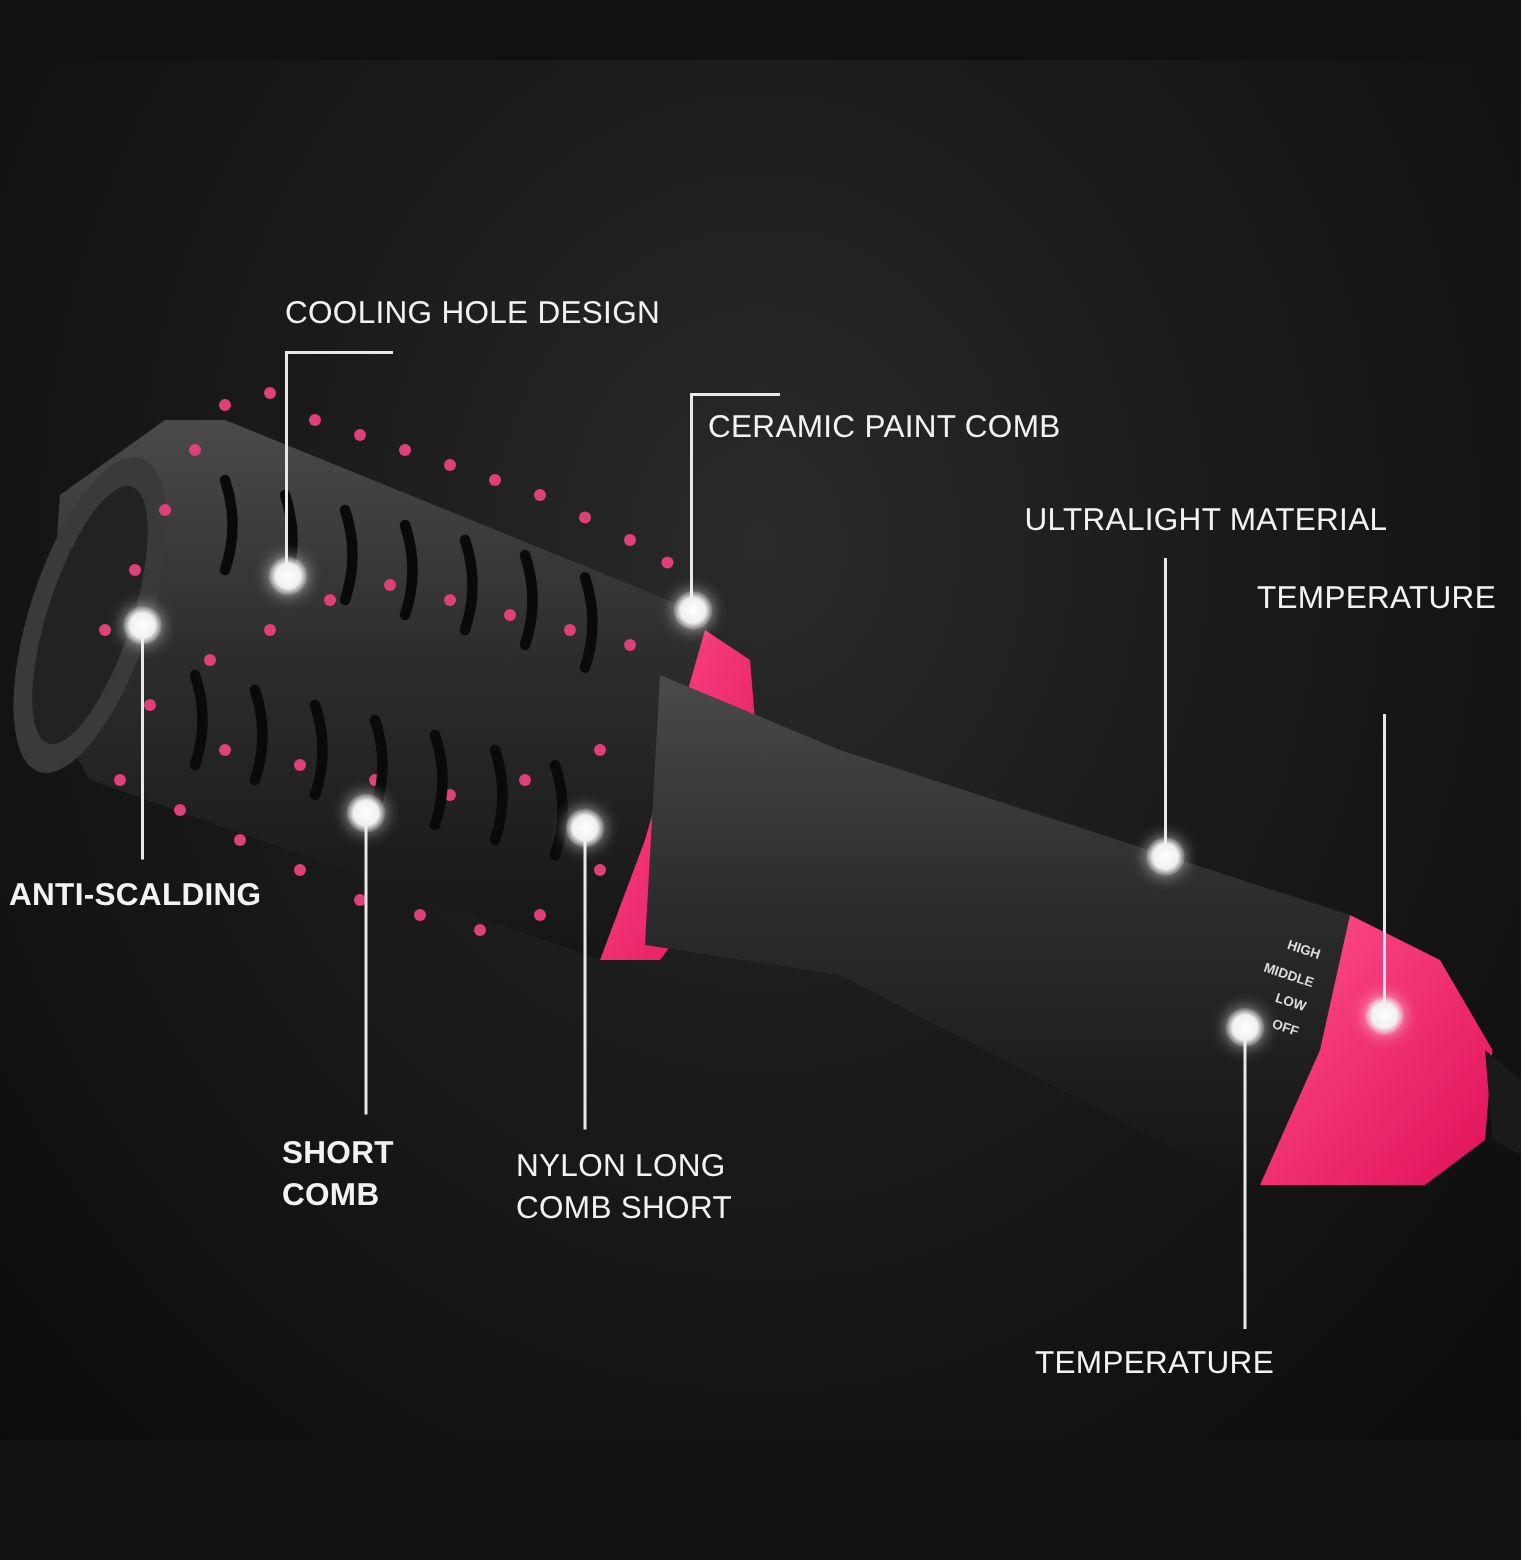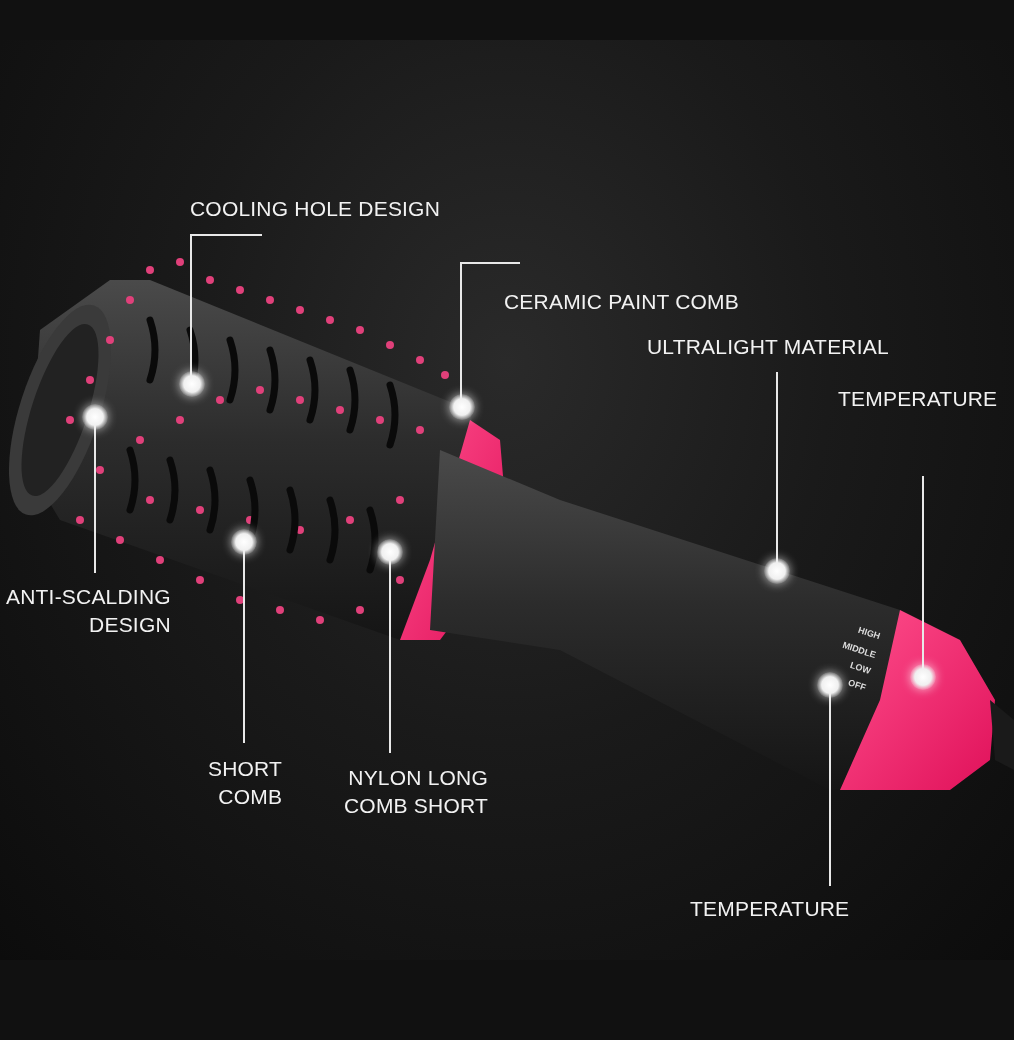--- a/index.html
+++ b/index.html
@@ -1,18 +1,18 @@
 <!DOCTYPE html>
 <html><head>
 <meta charset="utf-8">
 <style>
   html,body{margin:0;padding:0;background:#111111;}
   body{width:1014px;height:1040px;position:relative;overflow:hidden;font-family:"Liberation Sans",sans-serif;}
   .stage{position:absolute;left:0;top:40px;width:1014px;height:920px;background:radial-gradient(ellipse at 50% 35%,#2a2a2a 0%,#1a1a1a 45%,#0c0c0c 100%);}
-  .label{position:absolute;color:#f2f2f2;font-size:21px;line-height:28px;letter-spacing:0.2px;text-align:right;white-space:nowrap;}
+  .label{position:absolute;color:#f2f2f2;font-size:21px;line-height:28px;letter-spacing:0.2px;text-align:left;white-space:nowrap;}
   .line{position:absolute;background:#e8e8e8;}
   .dot{position:absolute;width:26px;height:26px;border-radius:50%;background:radial-gradient(circle,#ffffff 0%,#f0f0f0 45%,rgba(255,255,255,0.35) 70%,rgba(255,255,255,0) 100%);box-shadow:0 0 10px rgba(255,255,255,0.6);transform:translate(-13px,-13px);}
   svg{position:absolute;left:0;top:0;}
   .sw{position:absolute;color:#dcdcdc;font-size:9px;font-weight:bold;transform:rotate(18deg);}
 </style>
 </head>
 <body>
 
 <div class="stage"></div>
 
@@ -105,43 +105,42 @@
 <div class="sw" style="left:858px;top:628px;">HIGH</div>
 <div class="sw" style="left:842px;top:645px;">MIDDLE</div>
 <div class="sw" style="left:850px;top:663px;">LOW</div>
 <div class="sw" style="left:848px;top:680px;">OFF</div>
 
 <div class="label" style="left:190px;top:195px;">COOLING HOLE DESIGN</div>
 <div class="line" style="left:190px;top:234px;width:72px;height:2px;"></div>
 <div class="line" style="left:190px;top:234px;width:2px;height:150px;"></div>
 <div class="dot" style="left:192px;top:384px;"></div>
 
-<div class="label" style="left:472px;top:288px;margin-left:32px;">CERAMIC PAINT COMB</div>
+<div class="label" style="left:472px;top:271px;">CERAMIC PAINT COMB</div>
 <div class="line" style="left:460px;top:262px;width:60px;height:2px;"></div>
 <div class="line" style="left:460px;top:262px;width:2px;height:145px;"></div>
 <div class="dot" style="left:462px;top:407px;"></div>
 
-<div class="label" style="left:647px;top:333px;">ULTRALIGHT MATERIAL</div>
+<div class="label" style="left:683px;top:333px;">ULTRALIGHT MATERIAL</div>
 <div class="line" style="left:776px;top:372px;width:2px;height:198px;"></div>
 <div class="dot" style="left:777px;top:571px;"></div>
 
 <div class="label" style="left:838px;top:385px;">
   <div>TEMPERATURE</div>
 </div>
 <div class="line" style="left:922px;top:476px;width:2px;height:200px;"></div>
 <div class="dot" style="left:923px;top:677px;"></div>
 
-<div class="label" style="left:6px;top:583px;">
+<div class="label" style="left:6px;top:583px;font-weight:bold;">
   <div>ANTI-SCALDING</div>
-  <div>DESIGN</div>
 </div>
 <div class="line" style="left:94px;top:418px;width:2px;height:155px;"></div>
 <div class="dot" style="left:95px;top:417px;"></div>
 
-<div class="label" style="left:208px;top:755px;">
+<div class="label" style="left:188px;top:755px;font-weight:bold;">
   <div>SHORT</div>
   <div>COMB</div>
 </div>
 <div class="line" style="left:243px;top:543px;width:2px;height:200px;"></div>
 <div class="dot" style="left:244px;top:542px;"></div>
 
 <div class="label" style="left:344px;top:764px;">
   <div>NYLON LONG</div>
   <div>COMB SHORT</div>
 </div>

